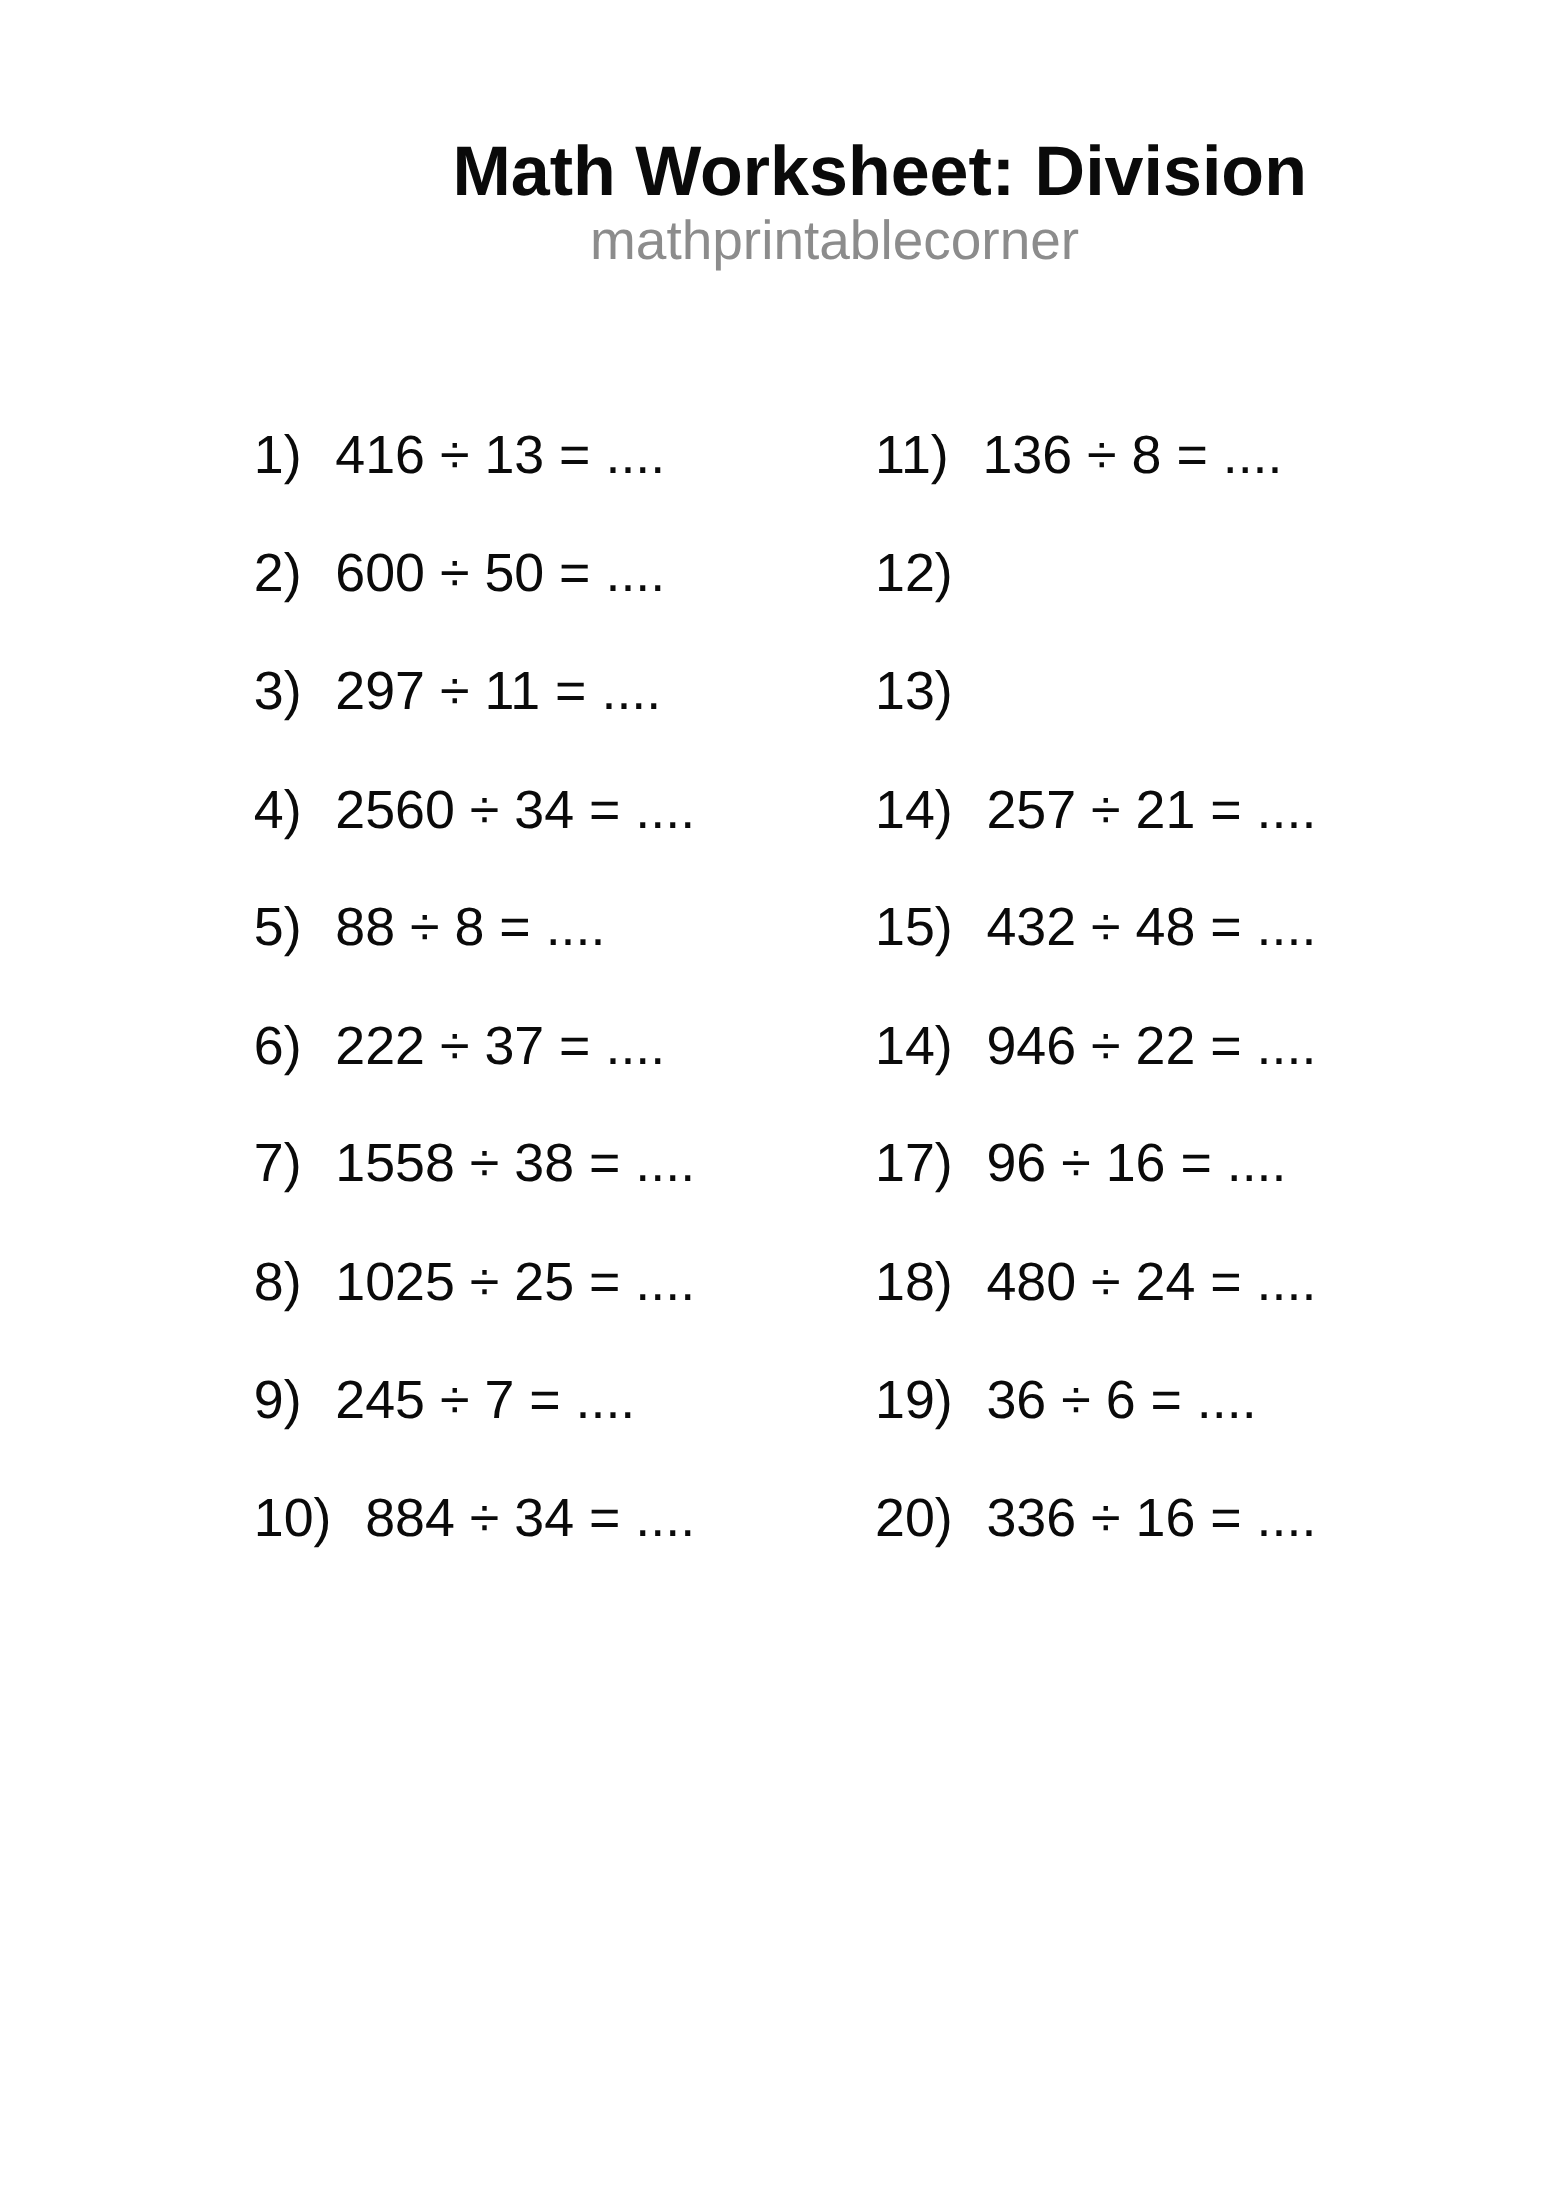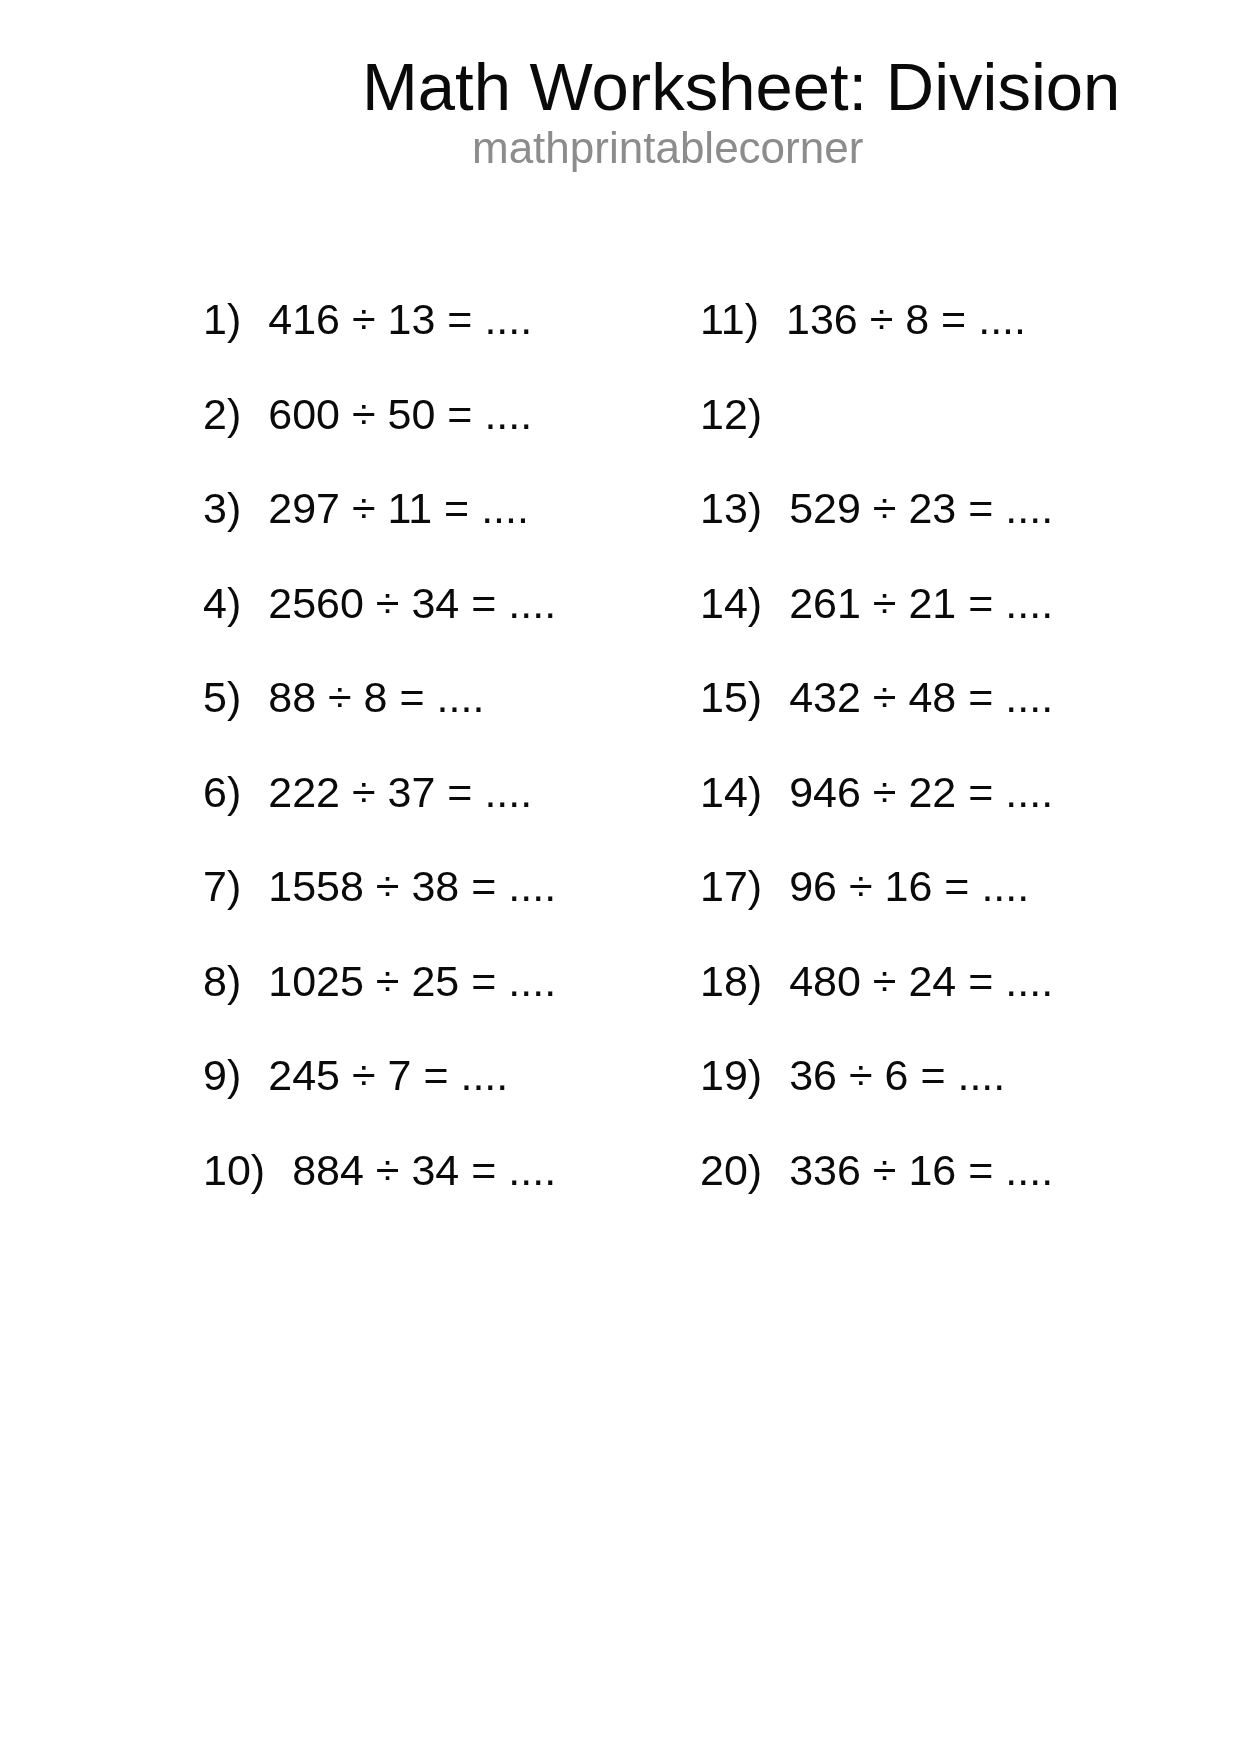--- a/index.html
+++ b/index.html
@@ -12,25 +12,25 @@
     overflow: hidden;
   }
   .page {
     position: relative;
     width: 1240px;
     height: 1754px;
     background: #ffffff;
   }
   header { display: block; }
   .title {
-    margin-top: 53px;
+    margin-top: 109px;
     margin-left: 362px;
-    font-size: 67px;
+    font-size: 56px;
     line-height: 1;
-    font-weight: 400;
+    font-weight: 700;
     letter-spacing: 0;
     color: #0a0a0a;
     white-space: nowrap;
   }
   .subtitle {
     margin-top: 6px;
     margin-left: 472px;
     font-size: 44px;
     line-height: 1;
     font-weight: 400;
@@ -122,26 +122,25 @@
     <span class="plabel">11)</span>
     <span class="pexpr"><span>136</span> <span>÷</span> <span>8</span> <span>=</span> <span>....</span></span>
   </div>
 
   <div class="row">
     <span class="plabel">12)</span>
   </div>
 
   <div class="row">
     <span class="plabel">13)</span>
-    <span class="pexpr"><span>529</span> <span>÷</span> <span>23</span> <span>=</span> <span>....</span></span>
   </div>
 
   <div class="row">
     <span class="plabel">14)</span>
-    <span class="pexpr"><span>261</span> <span>÷</span> <span>21</span> <span>=</span> <span>....</span></span>
+    <span class="pexpr"><span>257</span> <span>÷</span> <span>21</span> <span>=</span> <span>....</span></span>
   </div>
 
   <div class="row">
     <span class="plabel">15)</span>
     <span class="pexpr"><span>432</span> <span>÷</span> <span>48</span> <span>=</span> <span>....</span></span>
   </div>
 
   <div class="row">
     <span class="plabel">14)</span>
     <span class="pexpr"><span>946</span> <span>÷</span> <span>22</span> <span>=</span> <span>....</span></span>

